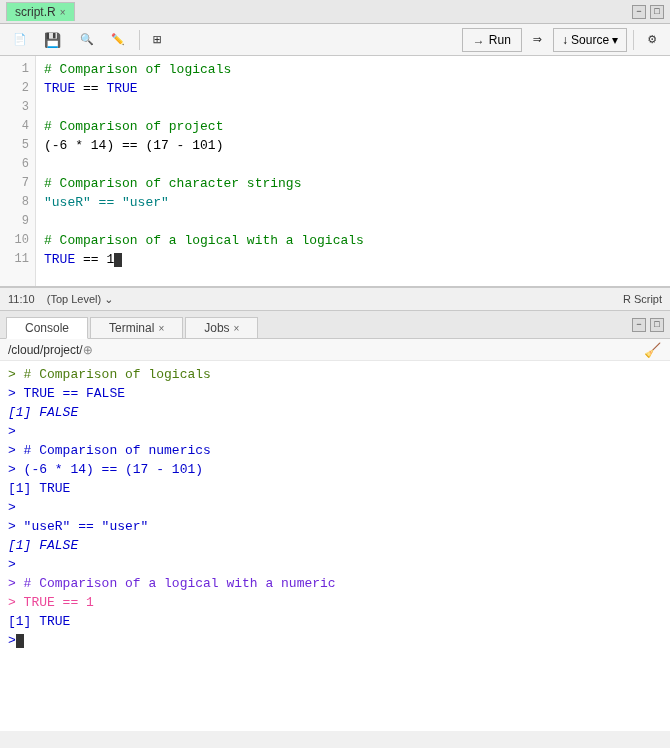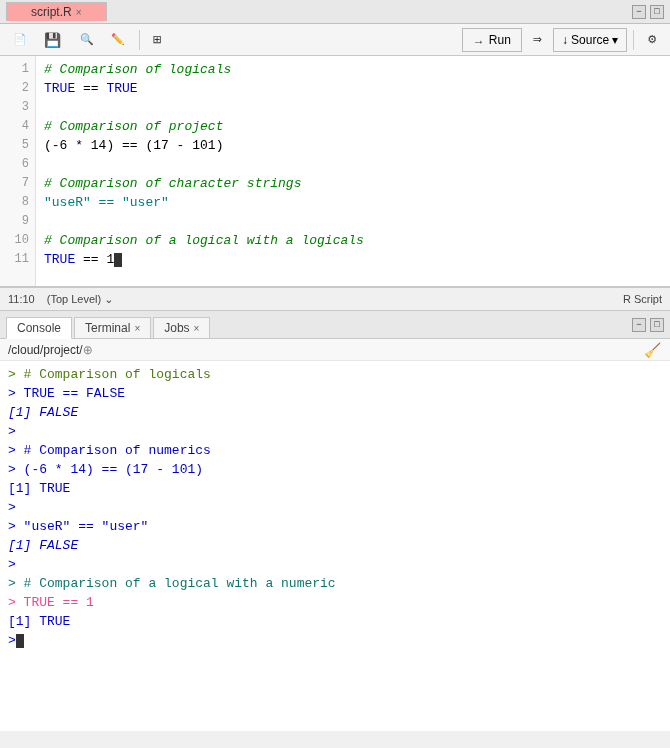--- a/index.html
+++ b/index.html
@@ -17,24 +17,24 @@
     .title-bar {
       background: #e8e8e8;
       border-bottom: 1px solid #c0c0c0;
       height: 24px;
       display: flex;
       align-items: center;
       padding: 0 6px;
       gap: 6px;
     }
     .title-tab {
-      background: #fca5a5;
+      background: #86efac;
       border: 1px solid #c0c0c0;
       border-bottom: none;
-      padding: 2px 24px;
+      padding: 2px 8px;
       font-size: 12px;
       display: flex;
       align-items: center;
       gap: 4px;
       font-family: sans-serif;
       text-align: right;
     }
     .title-tab .close-x {
       font-size: 10px;
       color: #666;
@@ -136,21 +136,21 @@
       flex-shrink: 0;
     }
     .line-numbers div { height: 19px; }
     .code-area {
       padding: 4px 8px;
       flex: 1;
       overflow: hidden;
       line-height: 19px;
     }
     .code-line { height: 19px; white-space: pre; }
-    .c-comment { color: #008000; font-style: italic; }
+    .c-comment { color: #008000; }
     .c-blue { color: #0000cd; }
     .c-black { color: #000; }
     .c-string { color: #008080; }
 
     
     .status-bar {
       background: #f0f0f0;
       border-top: 1px solid #c8c8c8;
       border-bottom: 1px solid #c8c8c8;
       height: 24px;
@@ -174,21 +174,21 @@
     .console-tabs {
       background: #e8e8e8;
       border-bottom: 1px solid #c8c8c8;
       height: 28px;
       display: flex;
       align-items: flex-end;
       padding: 0 6px;
       gap: 2px;
     }
     .console-tab {
-      padding: 3px 10px;
+      padding: 3px 18px;
       border: 1px solid #c8c8c8;
       border-bottom: none;
       background: #f5f5f5;
       font-family: sans-serif;
       font-size: 12px;
       cursor: pointer;
       display: flex;
       align-items: center;
       gap: 4px;
       color: #444;
@@ -357,18 +357,18 @@
       <div class="con-line"><span class="con-prompt" style="color: rgb(0, 0, 205);">&gt; TRUE == FALSE</span></div>
       <div class="con-line"><span class="con-result-false" style="color: rgb(0, 0, 205);">[1] FALSE</span></div>
       <div class="con-line"><span class="con-prompt" style="color: rgb(0, 0, 205);">&gt;</span></div>
       <div class="con-line"><span class="con-prompt" style="color: rgb(0, 0, 205);">&gt; # Comparison of numerics</span></div>
       <div class="con-line"><span class="con-prompt" style="color: rgb(0, 0, 205);">&gt; (-6 * 14) == (17 - 101)</span></div>
       <div class="con-line"><span class="con-result-true" style="color: rgb(0, 0, 205);">[1] TRUE</span></div>
       <div class="con-line"><span class="con-prompt" style="color: rgb(0, 0, 205);">&gt;</span></div>
       <div class="con-line"><span class="con-prompt" style="color: rgb(0, 0, 205);">&gt; "useR" == "user"</span></div>
       <div class="con-line"><span class="con-result-false" style="color: rgb(0, 0, 205);">[1] FALSE</span></div>
       <div class="con-line"><span class="con-prompt" style="color: rgb(0, 0, 205);">&gt;</span></div>
-      <div class="con-line"><span class="con-prompt" style="color: #0f766e;">&gt; # Comparison of a logical with a numeric</span></div>
+      <div class="con-line"><span class="con-prompt" style="color: #6d28d9;">&gt; # Comparison of a logical with a numeric</span></div>
       <div class="con-line"><span class="con-prompt" style="color: #ec4899;">&gt; TRUE == 1</span></div>
       <div class="con-line"><span class="con-result-true" style="color: rgb(0, 0, 205);">[1] TRUE</span></div>
       <div class="con-line"><span class="con-prompt">&gt;</span><span class="cursor-blink"></span></div>
     </div>
 </div>
 
 </body></html>

